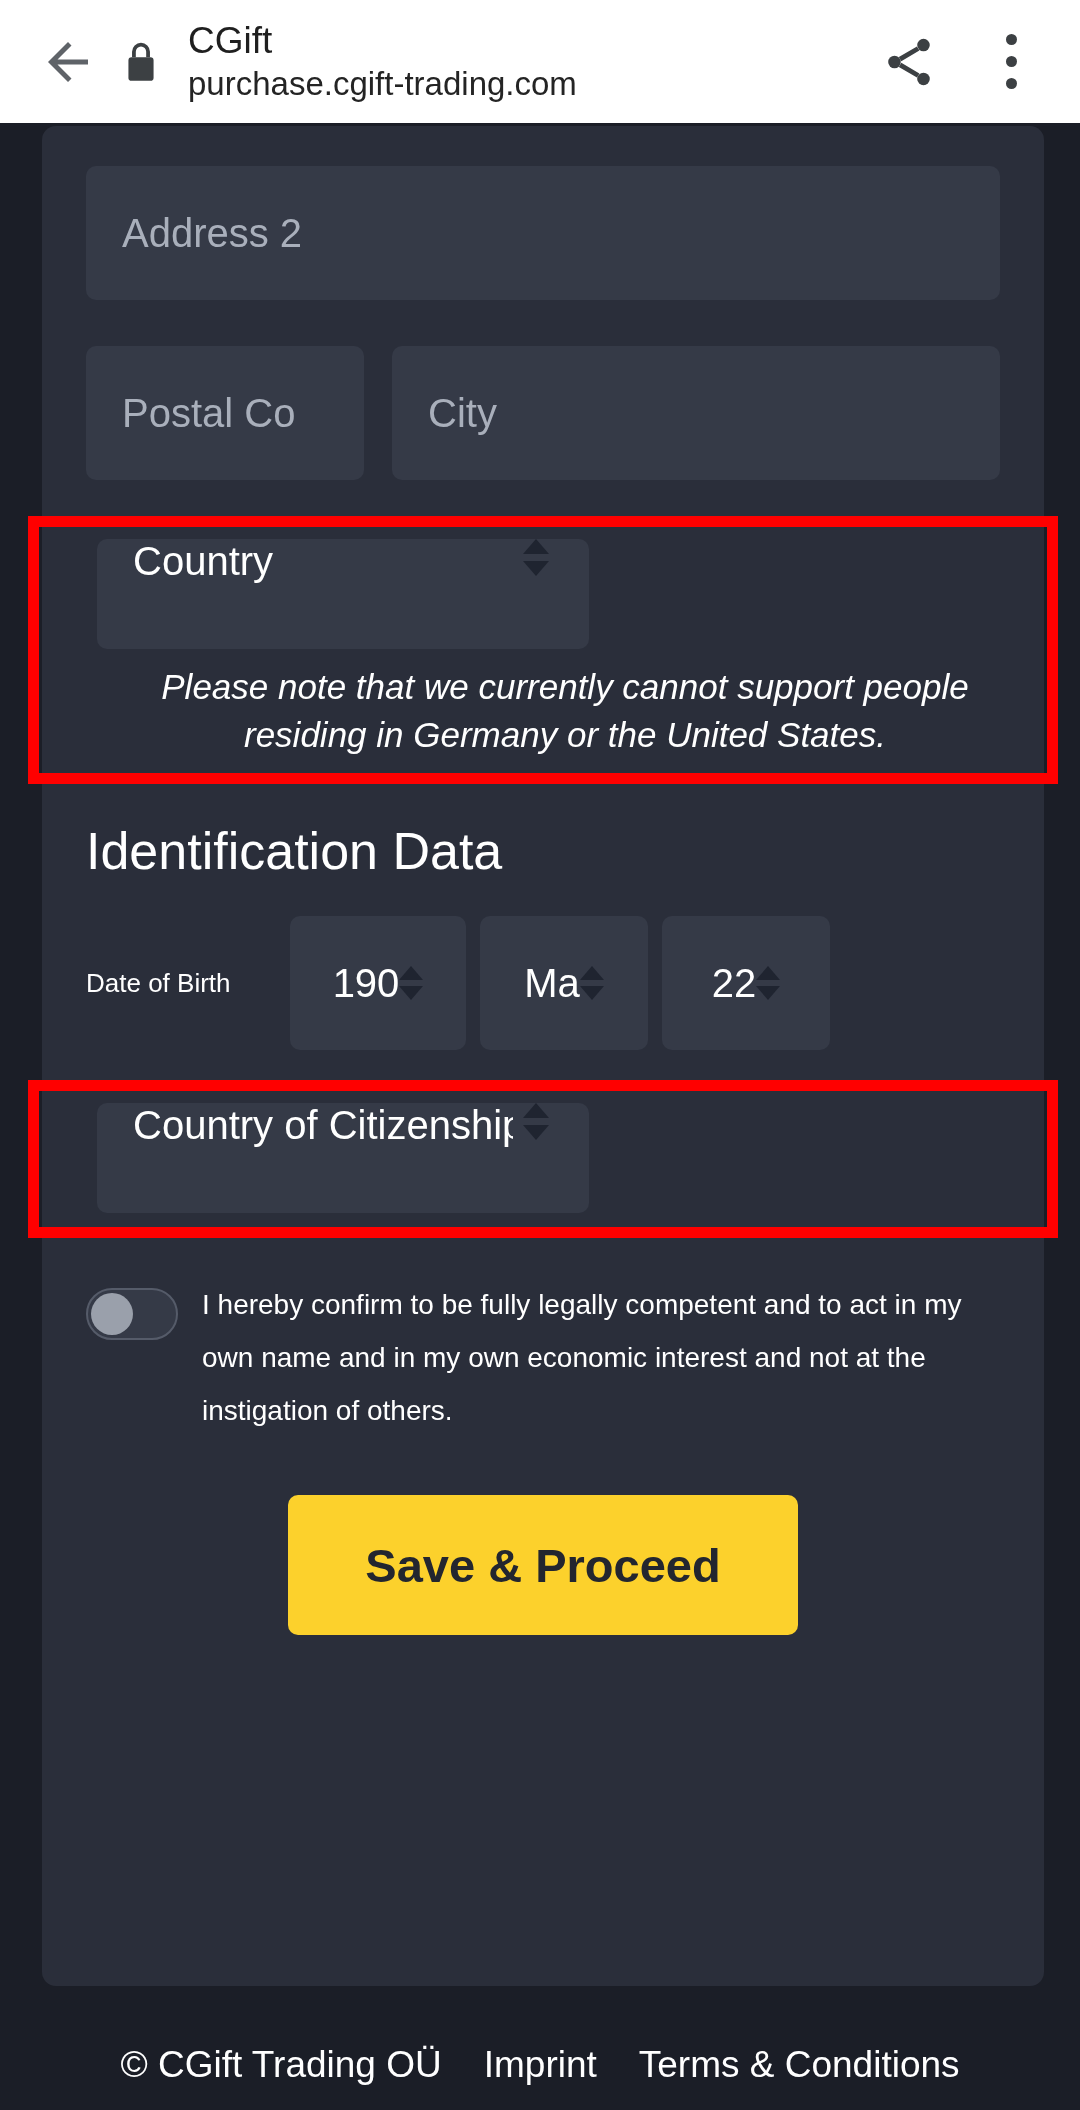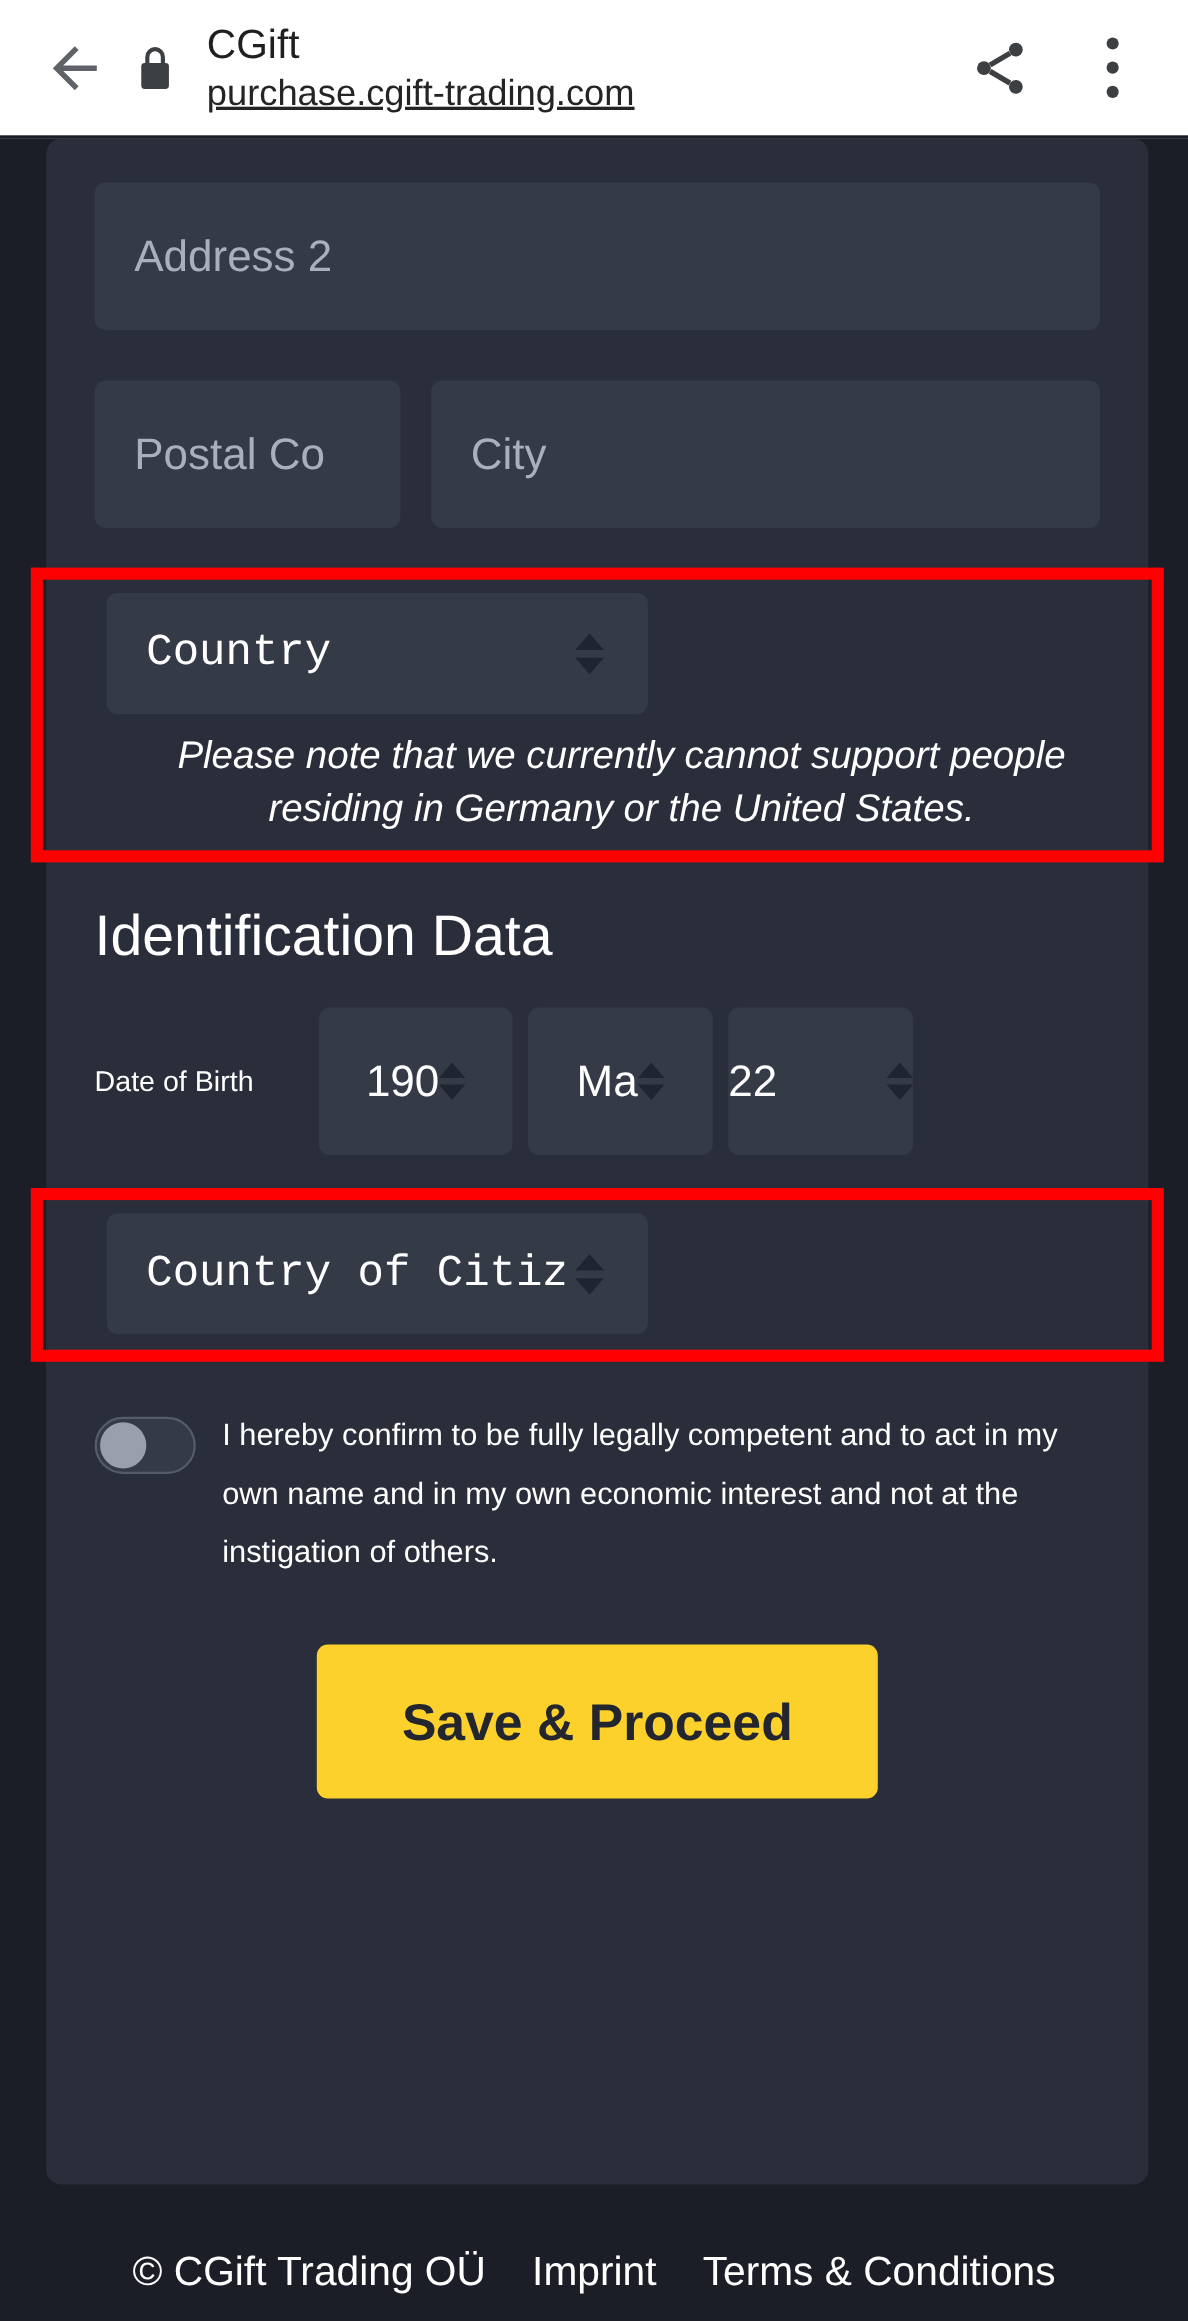--- a/index.html
+++ b/index.html
@@ -48,21 +48,20 @@
     font-size: 37px;
     color: #1f1f1f;
     line-height: 44px;
     white-space: nowrap;
   }
   .site-url {
     font-size: 33px;
     color: #242424;
     line-height: 42px;
     white-space: nowrap;
-    text-decoration: underline;
   }
   .chrome-actions {
     display: flex;
     align-items: center;
     gap: 40px;
     flex: 0 0 auto;
   }
   .icon-btn {
     width: 62px;
     height: 62px;
@@ -116,24 +115,23 @@
   .row-2 .col-small { flex: 0 0 278px; }
   .row-2 .col-big { flex: 1 1 auto; }
 
   
   .select-box {
     position: relative;
     background: #353a47;
     border-radius: 10px;
     height: 110px;
     display: flex;
-    align-items: center;
+    align-items: flex-start;
     padding: 0 0 0 36px;
     overflow: hidden;
-    font-family: Liberation Mono, monospace;
   }
   .select-value {
     color: #ffffff;
     font-size: 40px;
     white-space: nowrap;
     overflow: hidden;
     flex: 1 1 auto;
   }
   .spinner {
     flex: 0 0 auto;
@@ -207,21 +205,21 @@
     background: #353a47;
     border-radius: 10px;
     height: 134px;
     display: flex;
     align-items: center;
     justify-content: center;
     overflow: hidden;
   }
   .dob-year  { flex: 0 0 176px; }
   .dob-month { flex: 0 0 168px; }
-  .dob-day   { flex: 0 0 168px; justify-content: space-between; }
+  .dob-day   { flex: 0 0 168px; }
   .dob-text {
     color: #ffffff;
     font-size: 40px;
     white-space: nowrap;
     overflow: hidden;
   }
   .spinner-sm {
     display: flex;
     flex-direction: column;
     align-items: center;

